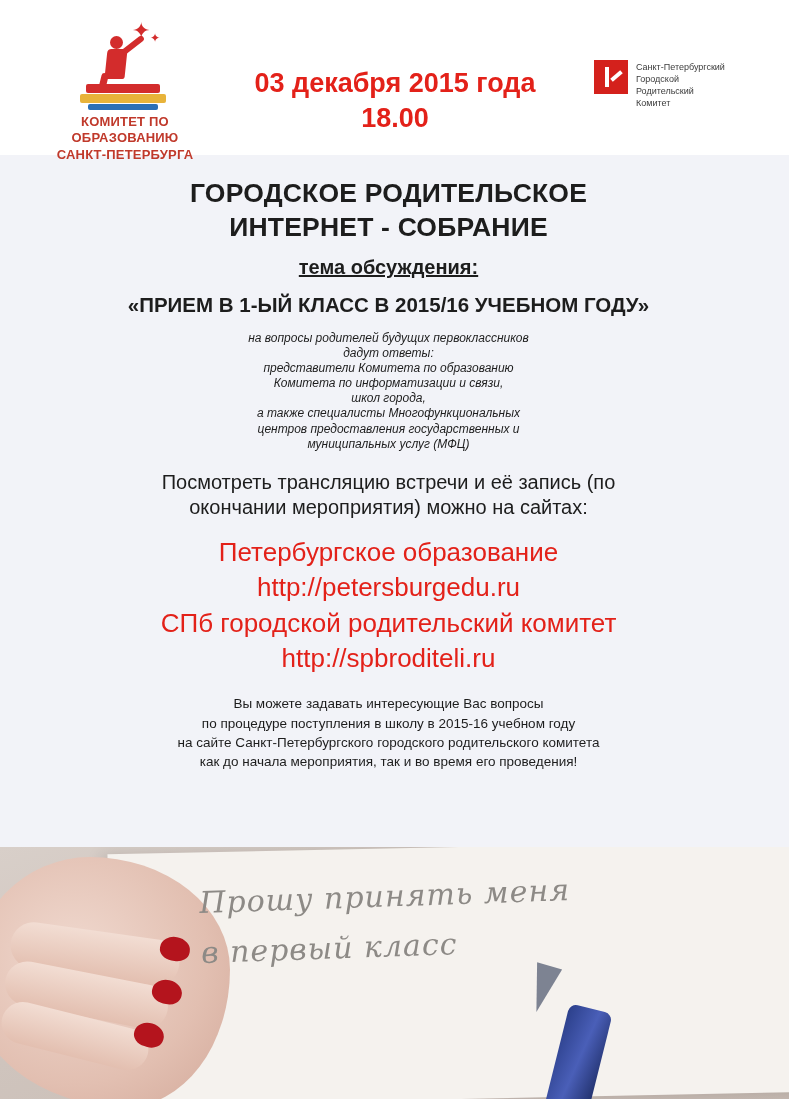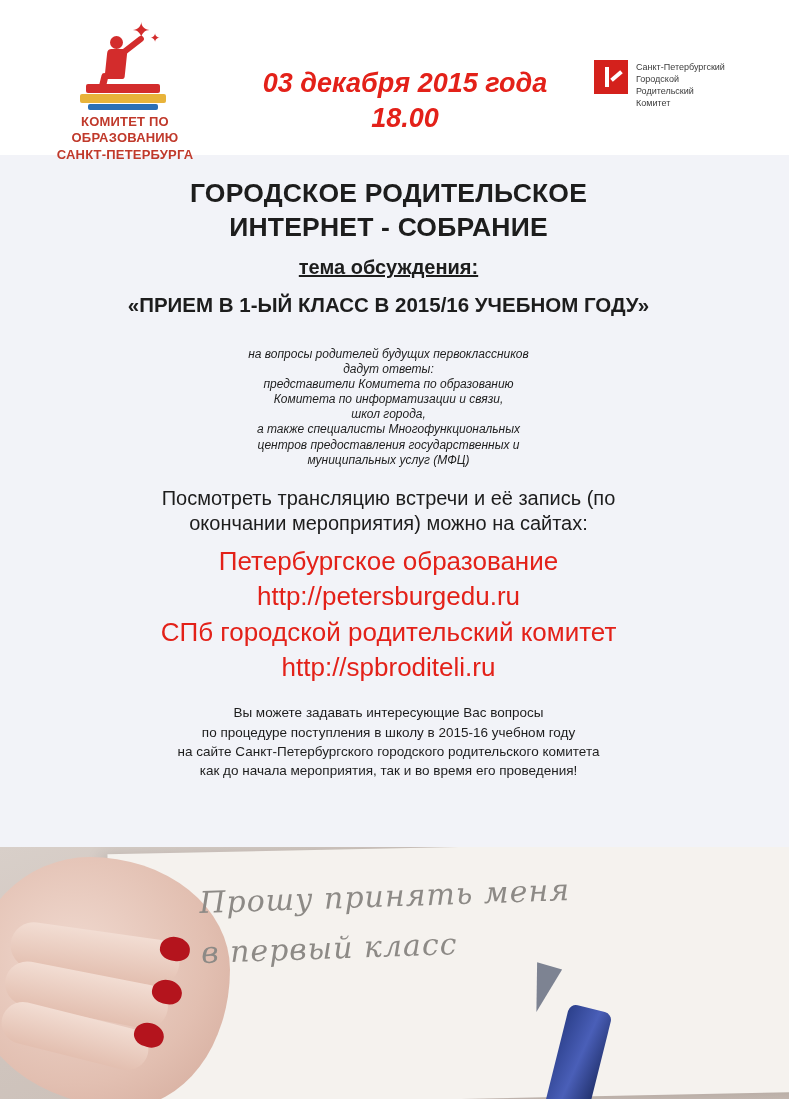--- a/index.html
+++ b/index.html
@@ -129,25 +129,24 @@
     margin-top: 4px;
     font-size: 13px;
     font-weight: bold;
     color: #c0392b;
     letter-spacing: 0.2px;
     line-height: 1.25;
   }
 
   .header-center {
     position: absolute;
-    left: 220px;
+    left: 210px;
     top: 66px;
     width: 370px;
     text-align: center;
-    font-style: italic;
   }
   .header-center .date {
     color: #e32119;
     font-size: 27px;
     font-weight: bold;
     line-height: 1.28;
   }
   .header-center .time {
     color: #e32119;
     font-size: 27px;
@@ -218,38 +217,38 @@
     font-size: 20px;
     font-weight: bold;
     line-height: 1.3;
     margin-bottom: 12px;
     text-decoration: underline;
   }
   .topic {
     font-size: 20.5px;
     font-weight: bold;
     line-height: 1.3;
-    margin-bottom: 28px;
+    margin-bottom: 12px;
   }
   .para {
     font-size: 12px;
     line-height: 1.26;
     margin-bottom: 0;
     font-style: italic;
   }
   .para.tight {
     margin-bottom: 0;
   }
   .gap {
     height: 18px;
   }
   .watch {
     font-size: 20px;
     line-height: 1.28;
-    margin-bottom: 7px;
+    margin-bottom: 14px;
     text-align: center;
   }
   .links {
     margin-top: 6px;
     margin-bottom: 18px;
   }
   .links .link {
     color: #e32119;
     font-size: 26px;
     line-height: 1.36;

